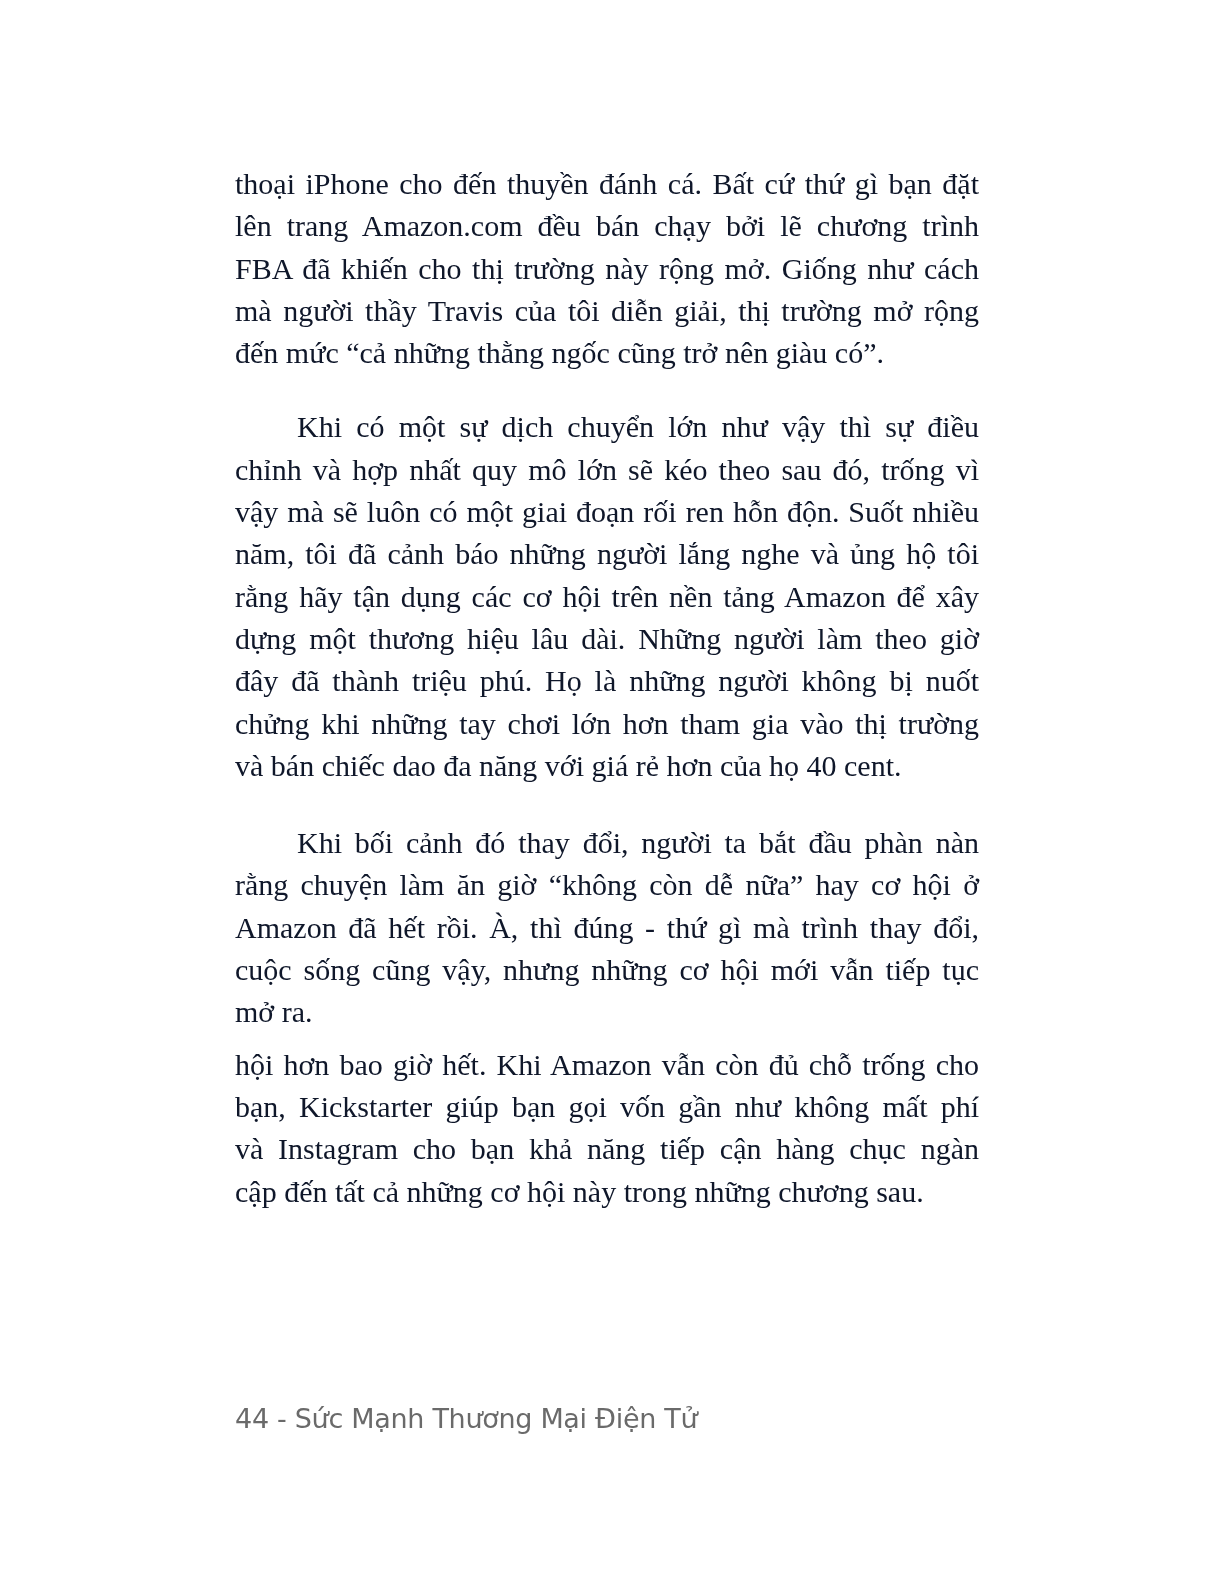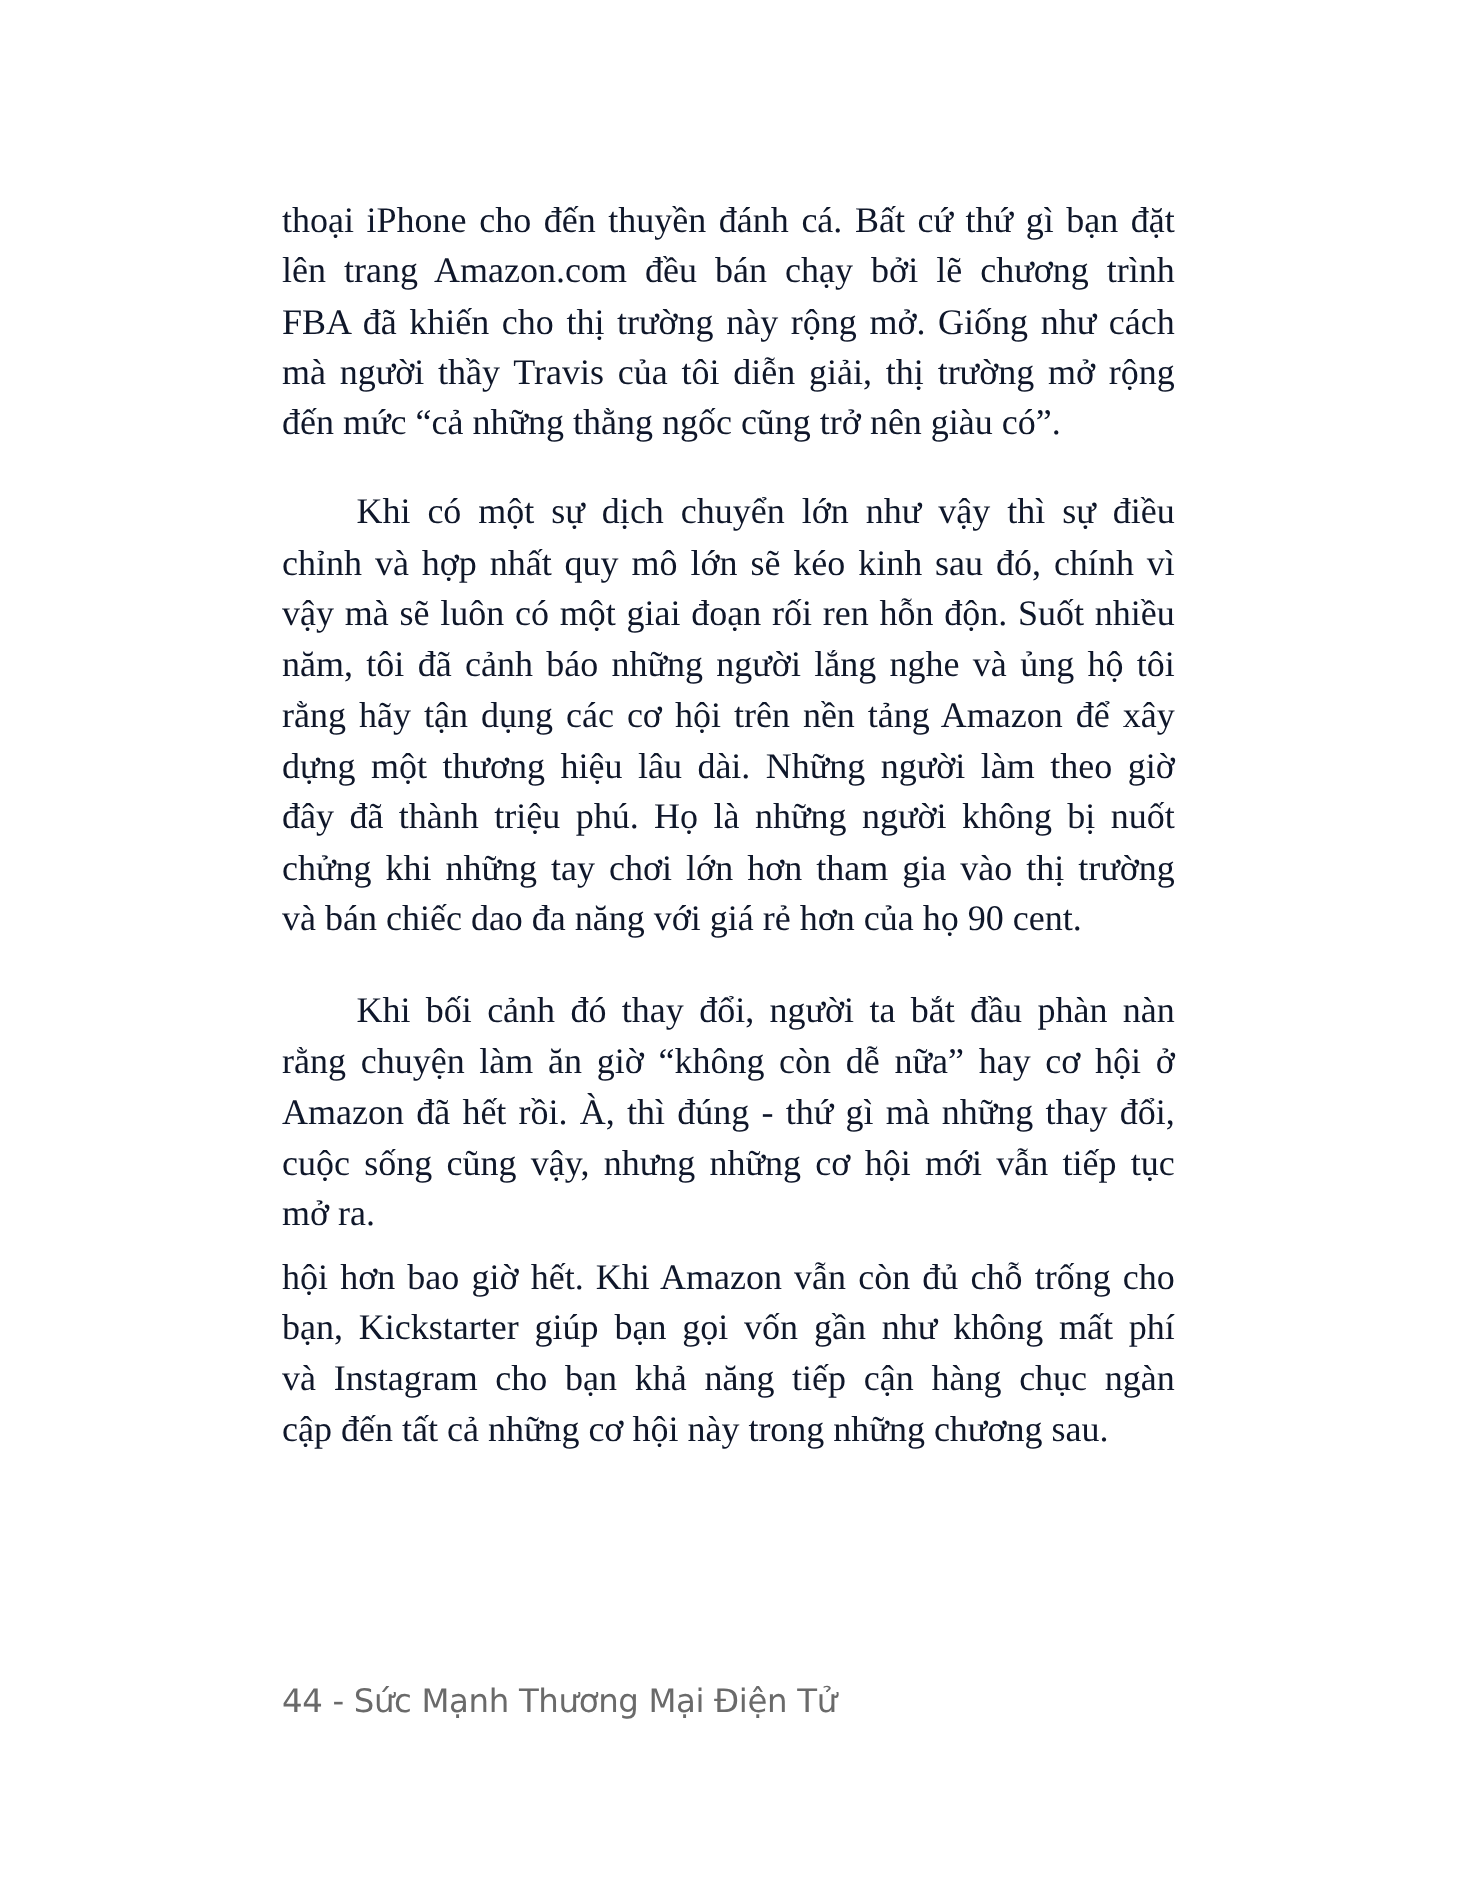--- a/index.html
+++ b/index.html
@@ -26,33 +26,33 @@
 <div class="page">
   <div class="para" style="text-indent: 0px;">
       <span class="line">thoại iPhone cho đến thuyền đánh cá. Bất cứ thứ gì bạn đặt</span>
       <span class="line">lên trang Amazon.com đều bán chạy bởi lẽ chương trình</span>
       <span class="line">FBA đã khiến cho thị trường này rộng mở. Giống như cách</span>
       <span class="line">mà người thầy Travis của tôi diễn giải, thị trường mở rộng</span>
       <span class="line last">đến mức “cả những thằng ngốc cũng trở nên giàu có”.</span>
     </div>
   <div class="para indent" style="text-indent: 0px;">
       <span class="line" style="text-indent: 62px; margin-top: 32px;">Khi có một sự dịch chuyển lớn như vậy thì sự điều</span>
-      <span class="line">chỉnh và hợp nhất quy mô lớn sẽ kéo kinh sau đó, chính vì</span>
+      <span class="line">chỉnh và hợp nhất quy mô lớn sẽ kéo theo sau đó, trống vì</span>
       <span class="line">vậy mà sẽ luôn có một giai đoạn rối ren hỗn độn. Suốt nhiều</span>
       <span class="line">năm, tôi đã cảnh báo những người lắng nghe và ủng hộ tôi</span>
       <span class="line">rằng hãy tận dụng các cơ hội trên nền tảng Amazon để xây</span>
       <span class="line">dựng một thương hiệu lâu dài. Những người làm theo giờ</span>
       <span class="line">đây đã thành triệu phú. Họ là những người không bị nuốt</span>
       <span class="line">chửng khi những tay chơi lớn hơn tham gia vào thị trường</span>
-      <span class="line last">và bán chiếc dao đa năng với giá rẻ hơn của họ 90 cent.</span>
+      <span class="line last">và bán chiếc dao đa năng với giá rẻ hơn của họ 40 cent.</span>
     </div>
   <div class="para indent" style="text-indent: 0px;">
       <span class="line" style="text-indent: 62px; margin-top: 35px;">Khi bối cảnh đó thay đổi, người ta bắt đầu phàn nàn</span>
       <span class="line">rằng chuyện làm ăn giờ “không còn dễ nữa” hay cơ hội ở</span>
-      <span class="line">Amazon đã hết rồi. À, thì đúng - thứ gì mà những thay đổi,</span>
+      <span class="line">Amazon đã hết rồi. À, thì đúng - thứ gì mà trình thay đổi,</span>
       <span class="line">cuộc sống cũng vậy, nhưng những cơ hội mới vẫn tiếp tục</span>
       <span class="line last">mở ra.</span>
     </div>
   <div class="para indent" style="text-indent: 0px;">
       <span class="line">hội hơn bao giờ hết. Khi Amazon vẫn còn đủ chỗ trống cho</span>
       <span class="line">bạn, Kickstarter giúp bạn gọi vốn gần như không mất phí</span>
       <span class="line">và Instagram cho bạn khả năng tiếp cận hàng chục ngàn</span>
       <span class="line last">cập đến tất cả những cơ hội này trong những chương sau.</span>
     </div>
 </div>

